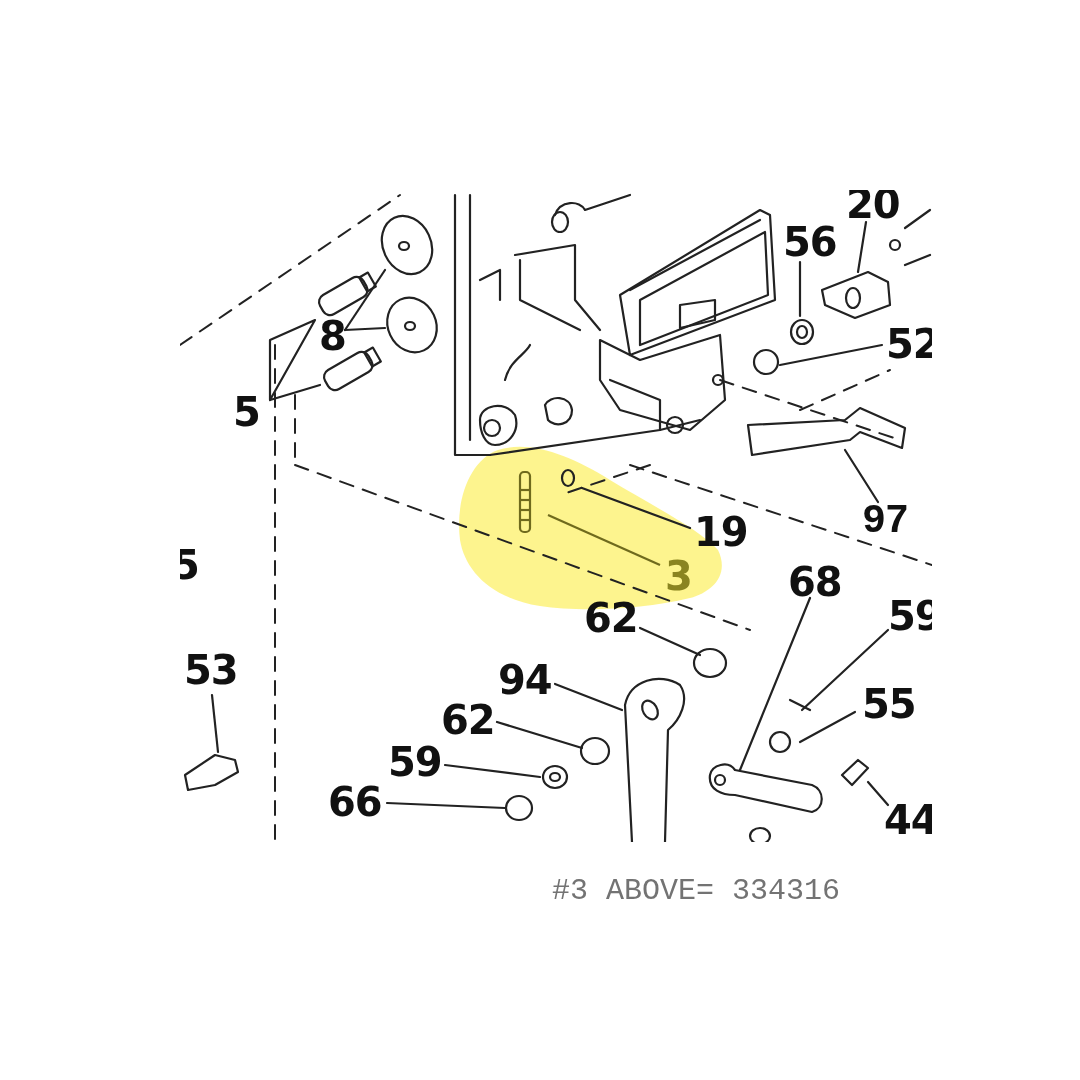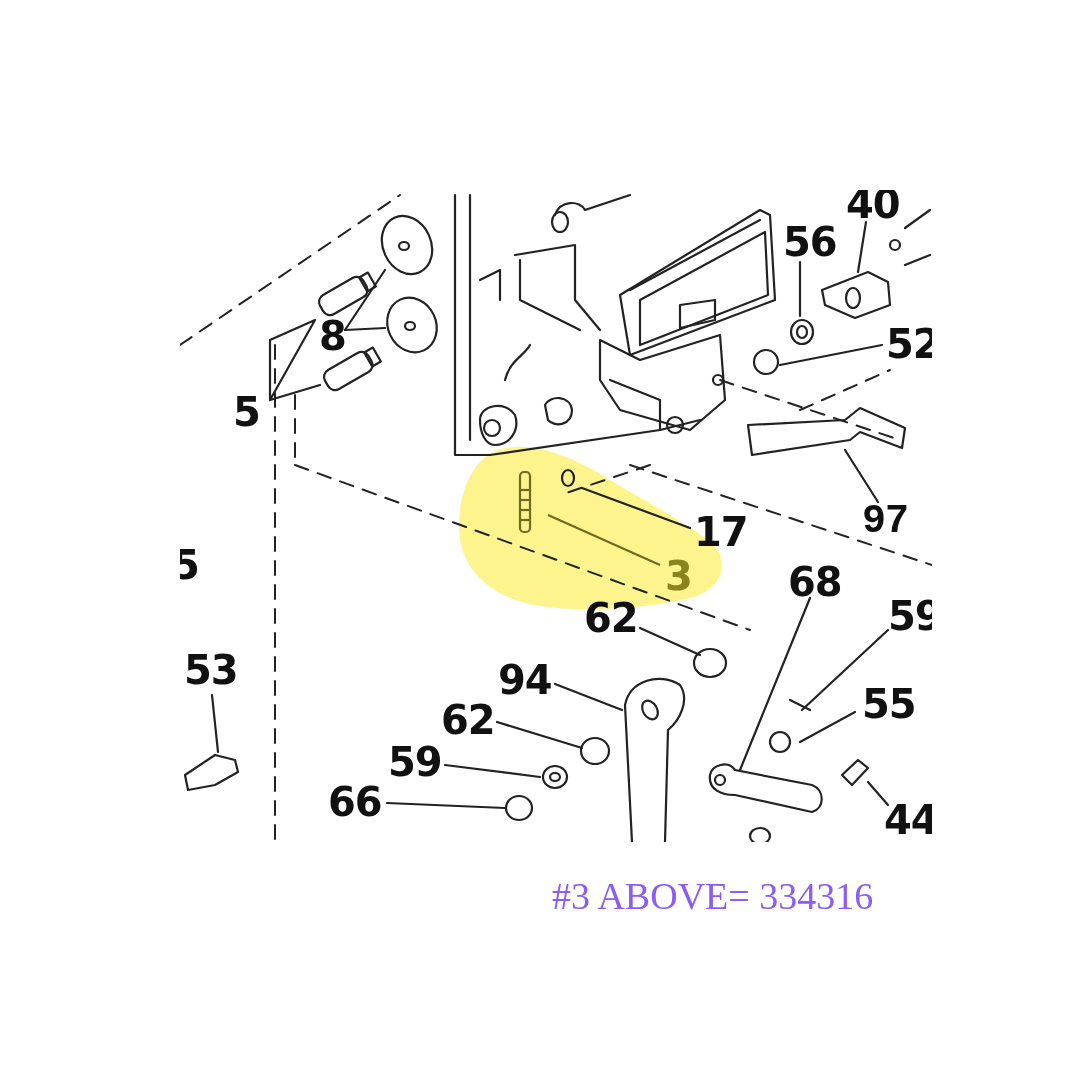--- a/index.html
+++ b/index.html
@@ -1,21 +1,21 @@
 <!DOCTYPE html>
 <html><head>
 <meta charset="utf-8">
 <style>
   html,body{margin:0;padding:0;background:#ffffff;}
   body{width:1080px;height:1080px;position:relative;overflow:hidden;font-family:"Liberation Sans",sans-serif;}
   #diagram{position:absolute;left:180px;top:190px;width:752px;height:652px;overflow:hidden;background:#fff;}
   #diagram svg{position:absolute;left:0;top:0;}
   .callout{position:absolute;font-family:"DejaVu Sans",sans-serif;font-weight:bold;font-size:40px;color:#111;line-height:1;letter-spacing:-1px;}
   .callout.hl{color:#8a8420;}
-  #caption{position:absolute;left:552px;top:874px;font-family:Liberation Serif, serif;font-size:38px;color:#8b5cf6;letter-spacing:0px;white-space:nowrap;}
+  #caption{position:absolute;left:552px;top:874px;font-family:Liberation Mono, monospace;font-size:30px;color:#737373;letter-spacing:0px;white-space:nowrap;}
 </style>
 </head>
 <body>
 
 <div id="diagram">
   <svg width="752" height="652" viewBox="180 190 752 652">
 
     <path d="M498 450 C530 440 570 455 610 480 C660 510 700 530 718 550 C730 575 712 592 690 598 C640 610 580 612 540 606 C490 598 465 570 460 540 C455 500 470 460 498 450 Z" fill="#fdf27a" opacity="0.85"></path>
 
     <g stroke="#222" stroke-width="2.2" fill="none" stroke-linecap="round" stroke-linejoin="round">
@@ -135,25 +135,25 @@
       <line x1="800" y1="742" x2="855" y2="712"></line>
 
       <path d="M842 775 L858 760 L868 768 L852 785 Z"></path>
       <line x1="868" y1="782" x2="888" y2="805"></line>
       <ellipse cx="760" cy="836" rx="10" ry="8"></ellipse>
     </g>
   </svg>
 
   <div class="callout" style="left:53px;top:202px;">5</div>
   <div class="callout" style="left:139px;top:126px;">8</div>
-  <div class="callout" style="left:666px;top:-6px;">40</div>
+  <div class="callout" style="left:666px;top:-6px;">20</div>
   <div class="callout" style="left:603px;top:32px;">56</div>
   <div class="callout" style="left:706px;top:134px;text-align:center;">52</div>
   <div class="callout" style="left:682px;top:312px;font-family:Liberation Mono, monospace;">97</div>
-  <div class="callout" style="left:514px;top:322px;">17</div>
+  <div class="callout" style="left:514px;top:322px;">19</div>
   <div class="callout hl" style="left:485px;top:366px;">3</div>
   <div class="callout" style="left:-8px;top:355px;">5</div>
   <div class="callout" style="left:608px;top:372px;">68</div>
   <div class="callout" style="left:708px;top:406px;">59</div>
   <div class="callout" style="left:404px;top:408px;">62</div>
   <div class="callout" style="left:4px;top:460px;">53</div>
   <div class="callout" style="left:318px;top:470px;">94</div>
   <div class="callout" style="left:682px;top:494px;">55</div>
   <div class="callout" style="left:261px;top:510px;">62</div>
   <div class="callout" style="left:208px;top:552px;">59</div>

